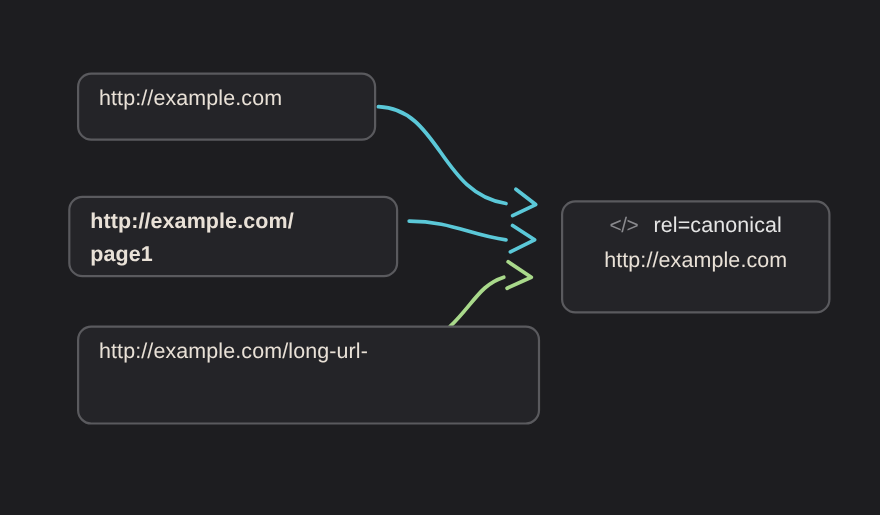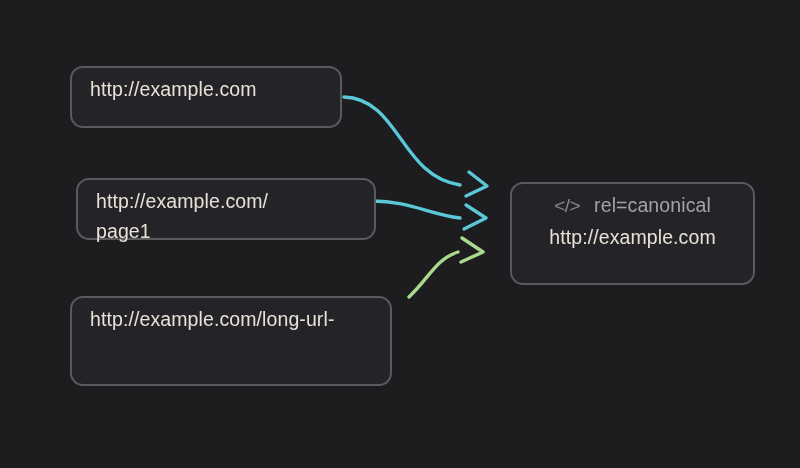--- a/index.html
+++ b/index.html
@@ -29,22 +29,22 @@
     display: flex;
     flex-direction: column;
     justify-content: flex-start;
     padding: 6px 18px;
     white-space: pre-line;
   }
   .node-line { display: block; }
 
   
   #node-url-1 { left: 70px;  top: 66px;  width: 272px; height: 62px; }
-  #node-url-2 { left: 76px;  top: 178px; width: 300px; height: 62px; }
-  #node-url-3 { left: 70px;  top: 296px; width: 322px; height: 90px; }
+  #node-url-2 { left: 62px;  top: 178px; width: 300px; height: 74px; font-weight: bold; }
+  #node-url-3 { left: 70px;  top: 296px; width: 421px; height: 90px; }
 
   
   #node-canonical {
     left: 510px; top: 182px; width: 245px; height: 103px;
     padding: 6px 16px;
     align-items: center;
   }
   .canon-row {
     display: flex;
     align-items: center;
@@ -52,21 +52,21 @@
     width: 100%;
     justify-content: center;
   }
   .code-icon {
     color: #8a8a8e;
     font-size: 19px;
     line-height: 1;
     letter-spacing: -0.5px;
     flex: none;
   }
-  .canon-label { color: #a3a3a3; font-size: 19.5px; }
+  .canon-label { color: #e5e5e5; font-size: 19.5px; }
   .canon-url {
     color: #e9e1d7;
     font-size: 19.5px;
     line-height: 30px;
     margin-top: 2px;
     text-align: center;
     width: 100%;
   }
 
   svg#edges {

